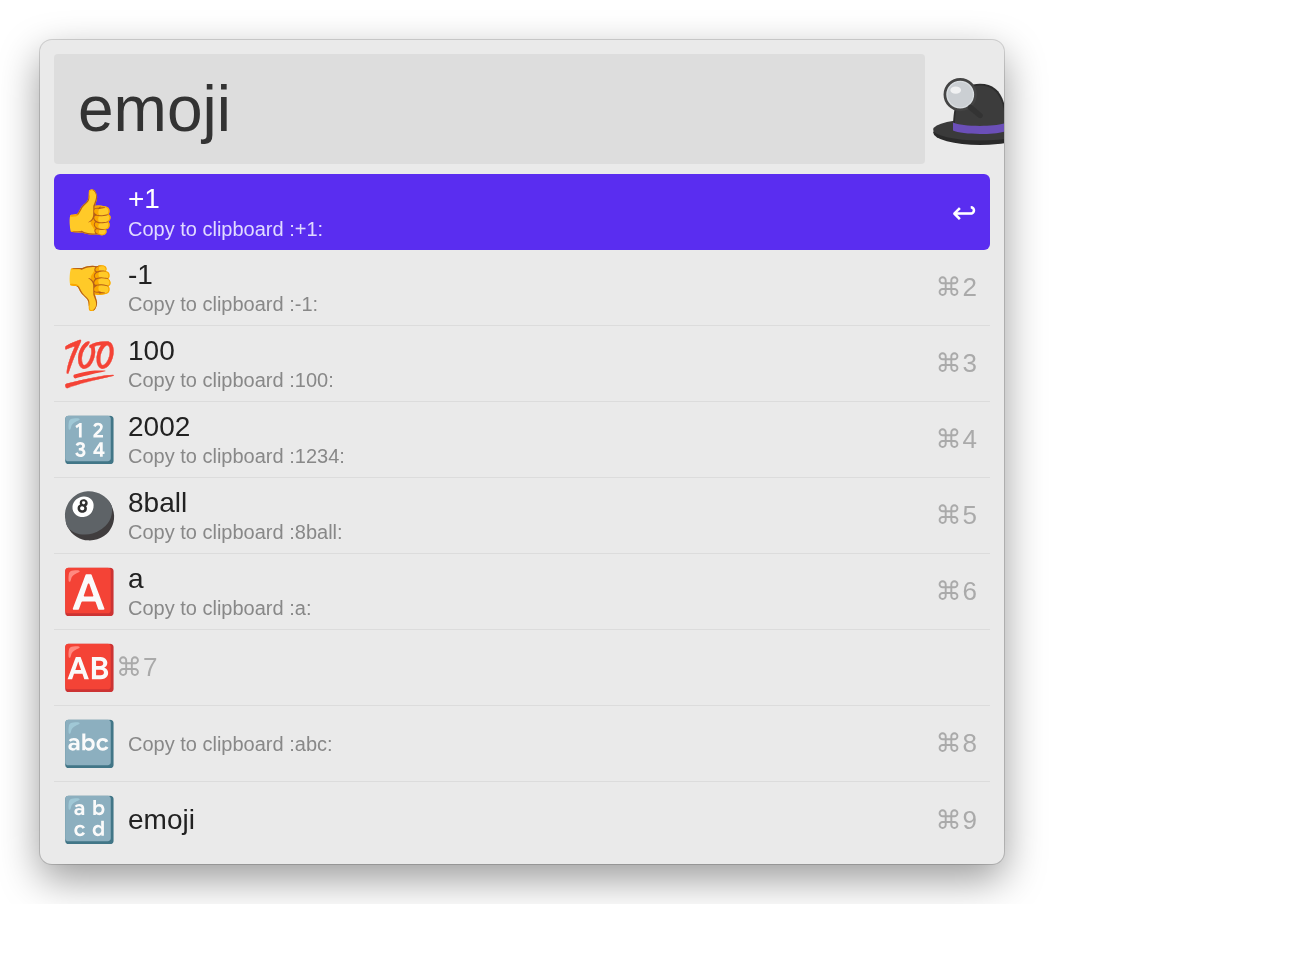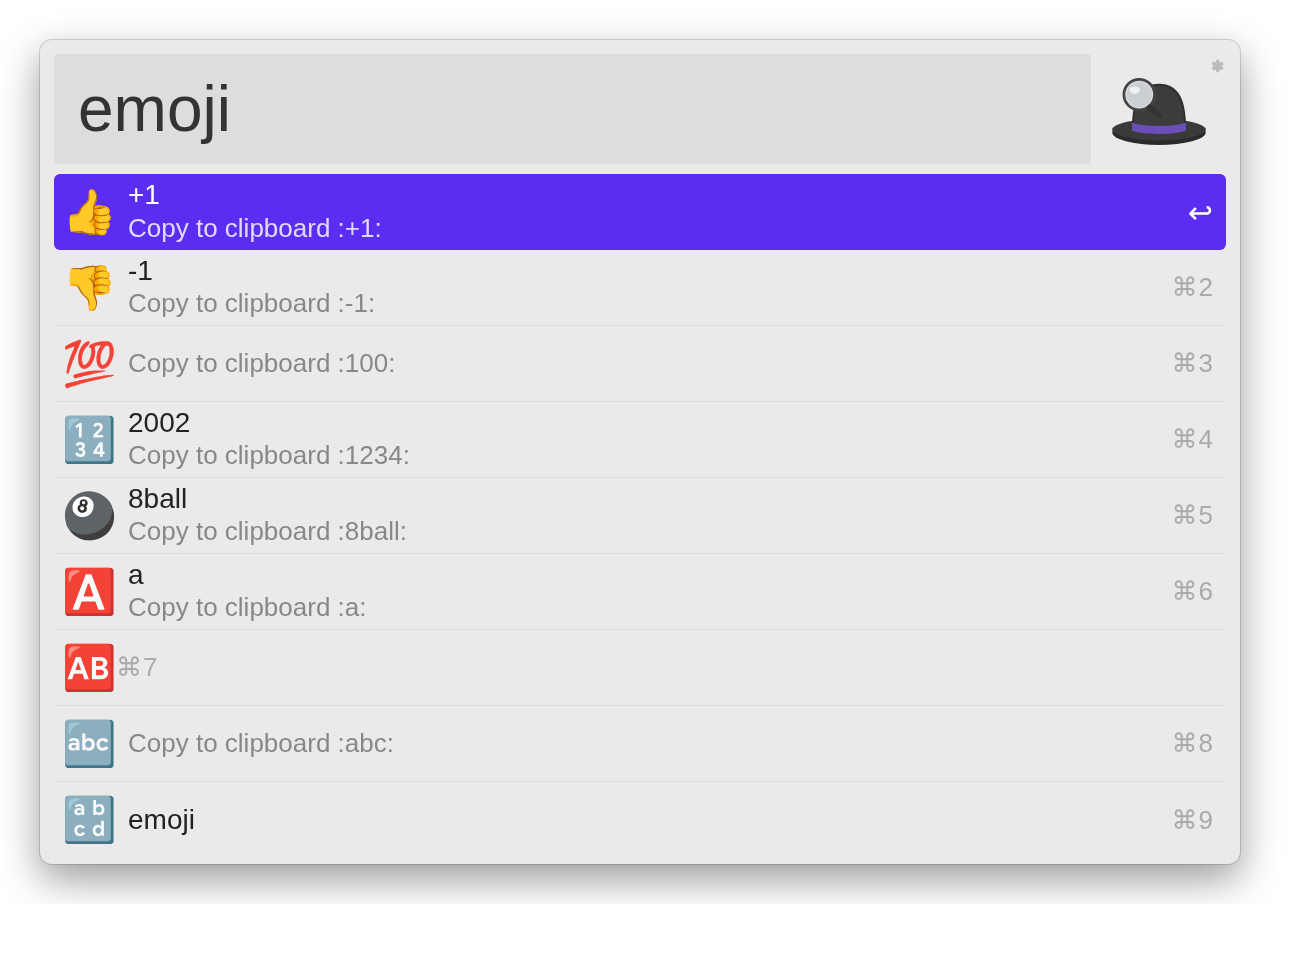--- a/index.html
+++ b/index.html
@@ -6,21 +6,21 @@
       box-sizing: border-box;
       margin: 0;
       padding: 0;
     }
     body {
       font-family: "Helvetica Neue", Helvetica, Arial, sans-serif;
       background: #fff;
       padding: 40px;
     }
     .window {
-      width: 1200px;
+      width: 964px;
       background: #eaeaea;
       border-radius: 12px;
       box-shadow: 0 15px 40px rgba(0,0,0,0.4), 0 0 0 1px rgba(0,0,0,0.15);
       overflow: hidden;
       padding-bottom: 6px;
     }
     .search-row {
       display: flex;
       align-items: center;
       padding: 14px 14px 10px 14px;
@@ -90,21 +90,21 @@
       flex-direction: column;
       justify-content: center;
     }
     .result-title {
       font-size: 28px;
       font-weight: 400;
       color: #222;
       line-height: 1.2;
     }
     .result-subtitle {
-      font-size: 26px;
+      font-size: 20px;
       color: #888;
       line-height: 1.3;
     }
     .result-row.selected .result-title {
       color: #fff;
       font-weight: 500;
     }
     .result-row.selected .result-subtitle {
       color: #e0daff;
     }
@@ -167,20 +167,21 @@
       <div class="result-text">
         <div class="result-title">-1</div>
         <div class="result-subtitle">Copy to clipboard :-1:</div>
       </div>
       <div class="shortcut">⌘2</div>
     </div>
 
     <div class="result-row">
       <div class="emoji-icon">💯</div>
       <div class="result-text">
+        <div class="result-title">100</div>
         <div class="result-subtitle">Copy to clipboard :100:</div>
       </div>
       <div class="shortcut">⌘3</div>
     </div>
 
     <div class="result-row">
       <div class="emoji-icon">🔢</div>
       <div class="result-text">
         <div class="result-title">2002</div>
         <div class="result-subtitle">Copy to clipboard :1234:</div>

